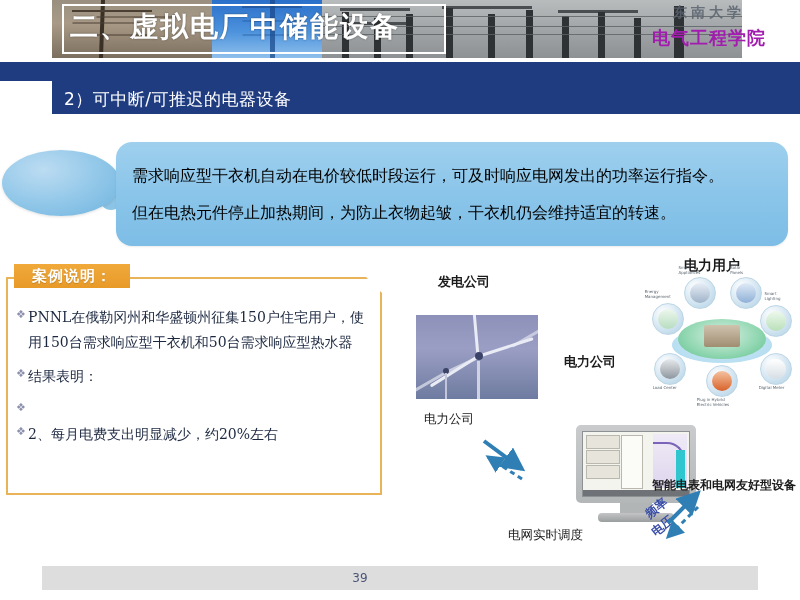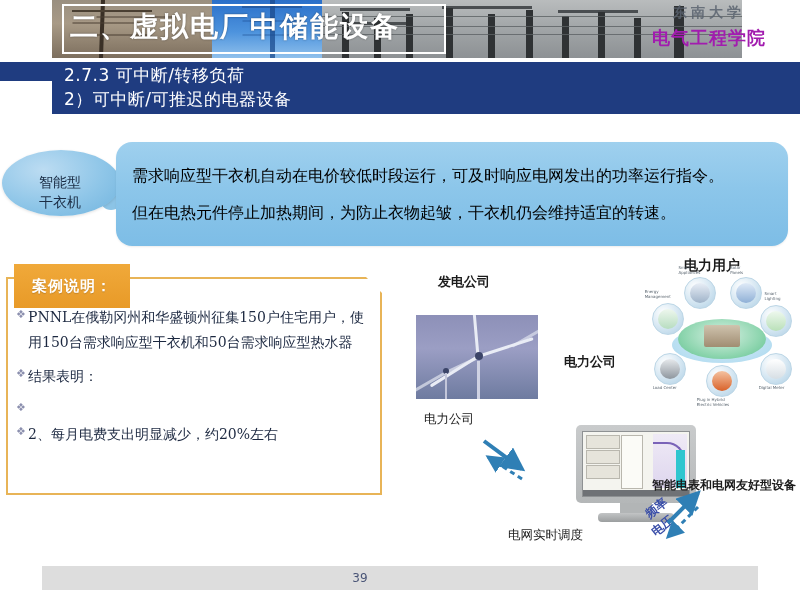--- a/index.html
+++ b/index.html
@@ -65,21 +65,21 @@
   
   .bubble{position:absolute;left:116px;top:142px;width:672px;height:104px;border-radius:16px;
     background:linear-gradient(180deg,#9fd0ee 0%,#8cc6ea 45%,#7dbde6 100%);
     box-shadow:0 1px 2px rgba(0,0,0,.08);}
   .bubble-inner{position:absolute;left:132px;top:150px;width:646px;}
 
   
   .case-box{position:absolute;left:6px;top:277px;width:372px;height:214px;
     background:#ffffff;border:2px solid #e8b457;
     clip-path:polygon(0 0, calc(100% - 16px) 0, 100% 16px, 100% 100%, 0 100%);}
-  .case-tab{position:absolute;left:14px;top:264px;width:116px;height:44px;
+  .case-tab{position:absolute;left:14px;top:264px;width:116px;height:24px;
     background:linear-gradient(180deg,#f0a93a 0%,#e89a28 100%);
     display:flex;align-items:center;justify-content:center;}
   .case-tab span{color:#ffffff;font-size:15px;font-weight:bold;letter-spacing:1px;
     text-shadow:0 1px 1px rgba(0,0,0,.18);}
   .case-list{position:absolute;left:14px;top:305px;width:360px;}
   .case-item{display:flex;align-items:flex-start;margin-bottom:9px;}
   .bullet{flex:0 0 auto;width:14px;margin-top:4px;color:#8b8fae;font-size:11px;text-align:center;line-height:11px;}
   .case-text{font-size:14px;color:#1c2840;line-height:25px;
     font-family:"DejaVu Serif","Liberation Serif",serif;}
   .case-text.para{text-indent:0;}
@@ -169,29 +169,24 @@
   <div class="title-box"></div>
   <div class="title-text">二、虚拟电厂中储能设备</div>
 
   <div class="logo">
     <div class="logo-cn">东南大学</div>
     <div class="logo-school">电气工程学院</div>
   </div>
 
   <div class="navy-stub"></div>
   <div class="navy-bar"></div>
-  <div class="navy-line l1">2.7.3 可中断/转移负荷</div>
   <div class="navy-line l2">2）可中断/可推迟的电器设备</div>
 
   <div class="tail"></div>
   <div class="ellipse"></div>
-  <div class="ellipse-txt">
-    <div>智能型</div>
-    <div>干衣机</div>
-  </div>
   <div class="bubble"></div>
   <div class="bubble-inner">
     <p>需求响应型干衣机自动在电价较低时段运行，可及时响应电网发出的功率运行指令。</p>
     <p>但在电热元件停止加热期间，为防止衣物起皱，干衣机仍会维持适宜的转速。</p>
   </div>
 
   <div class="case-box"></div>
   <div class="case-tab">
     <span>案例说明：</span>
   </div>

